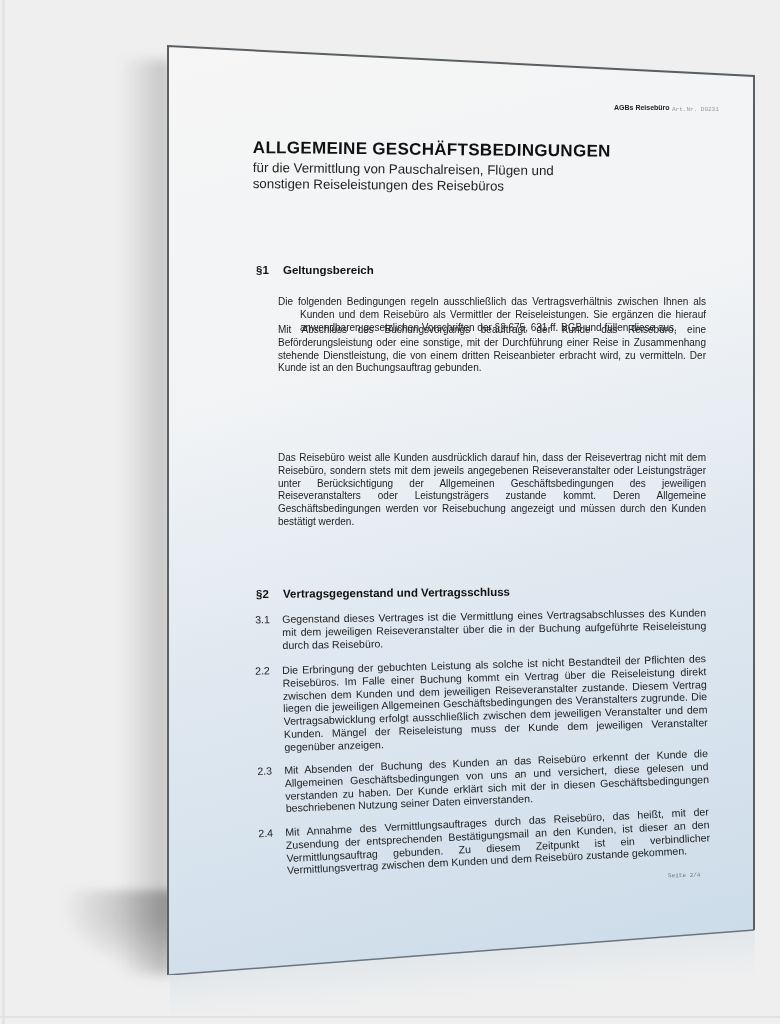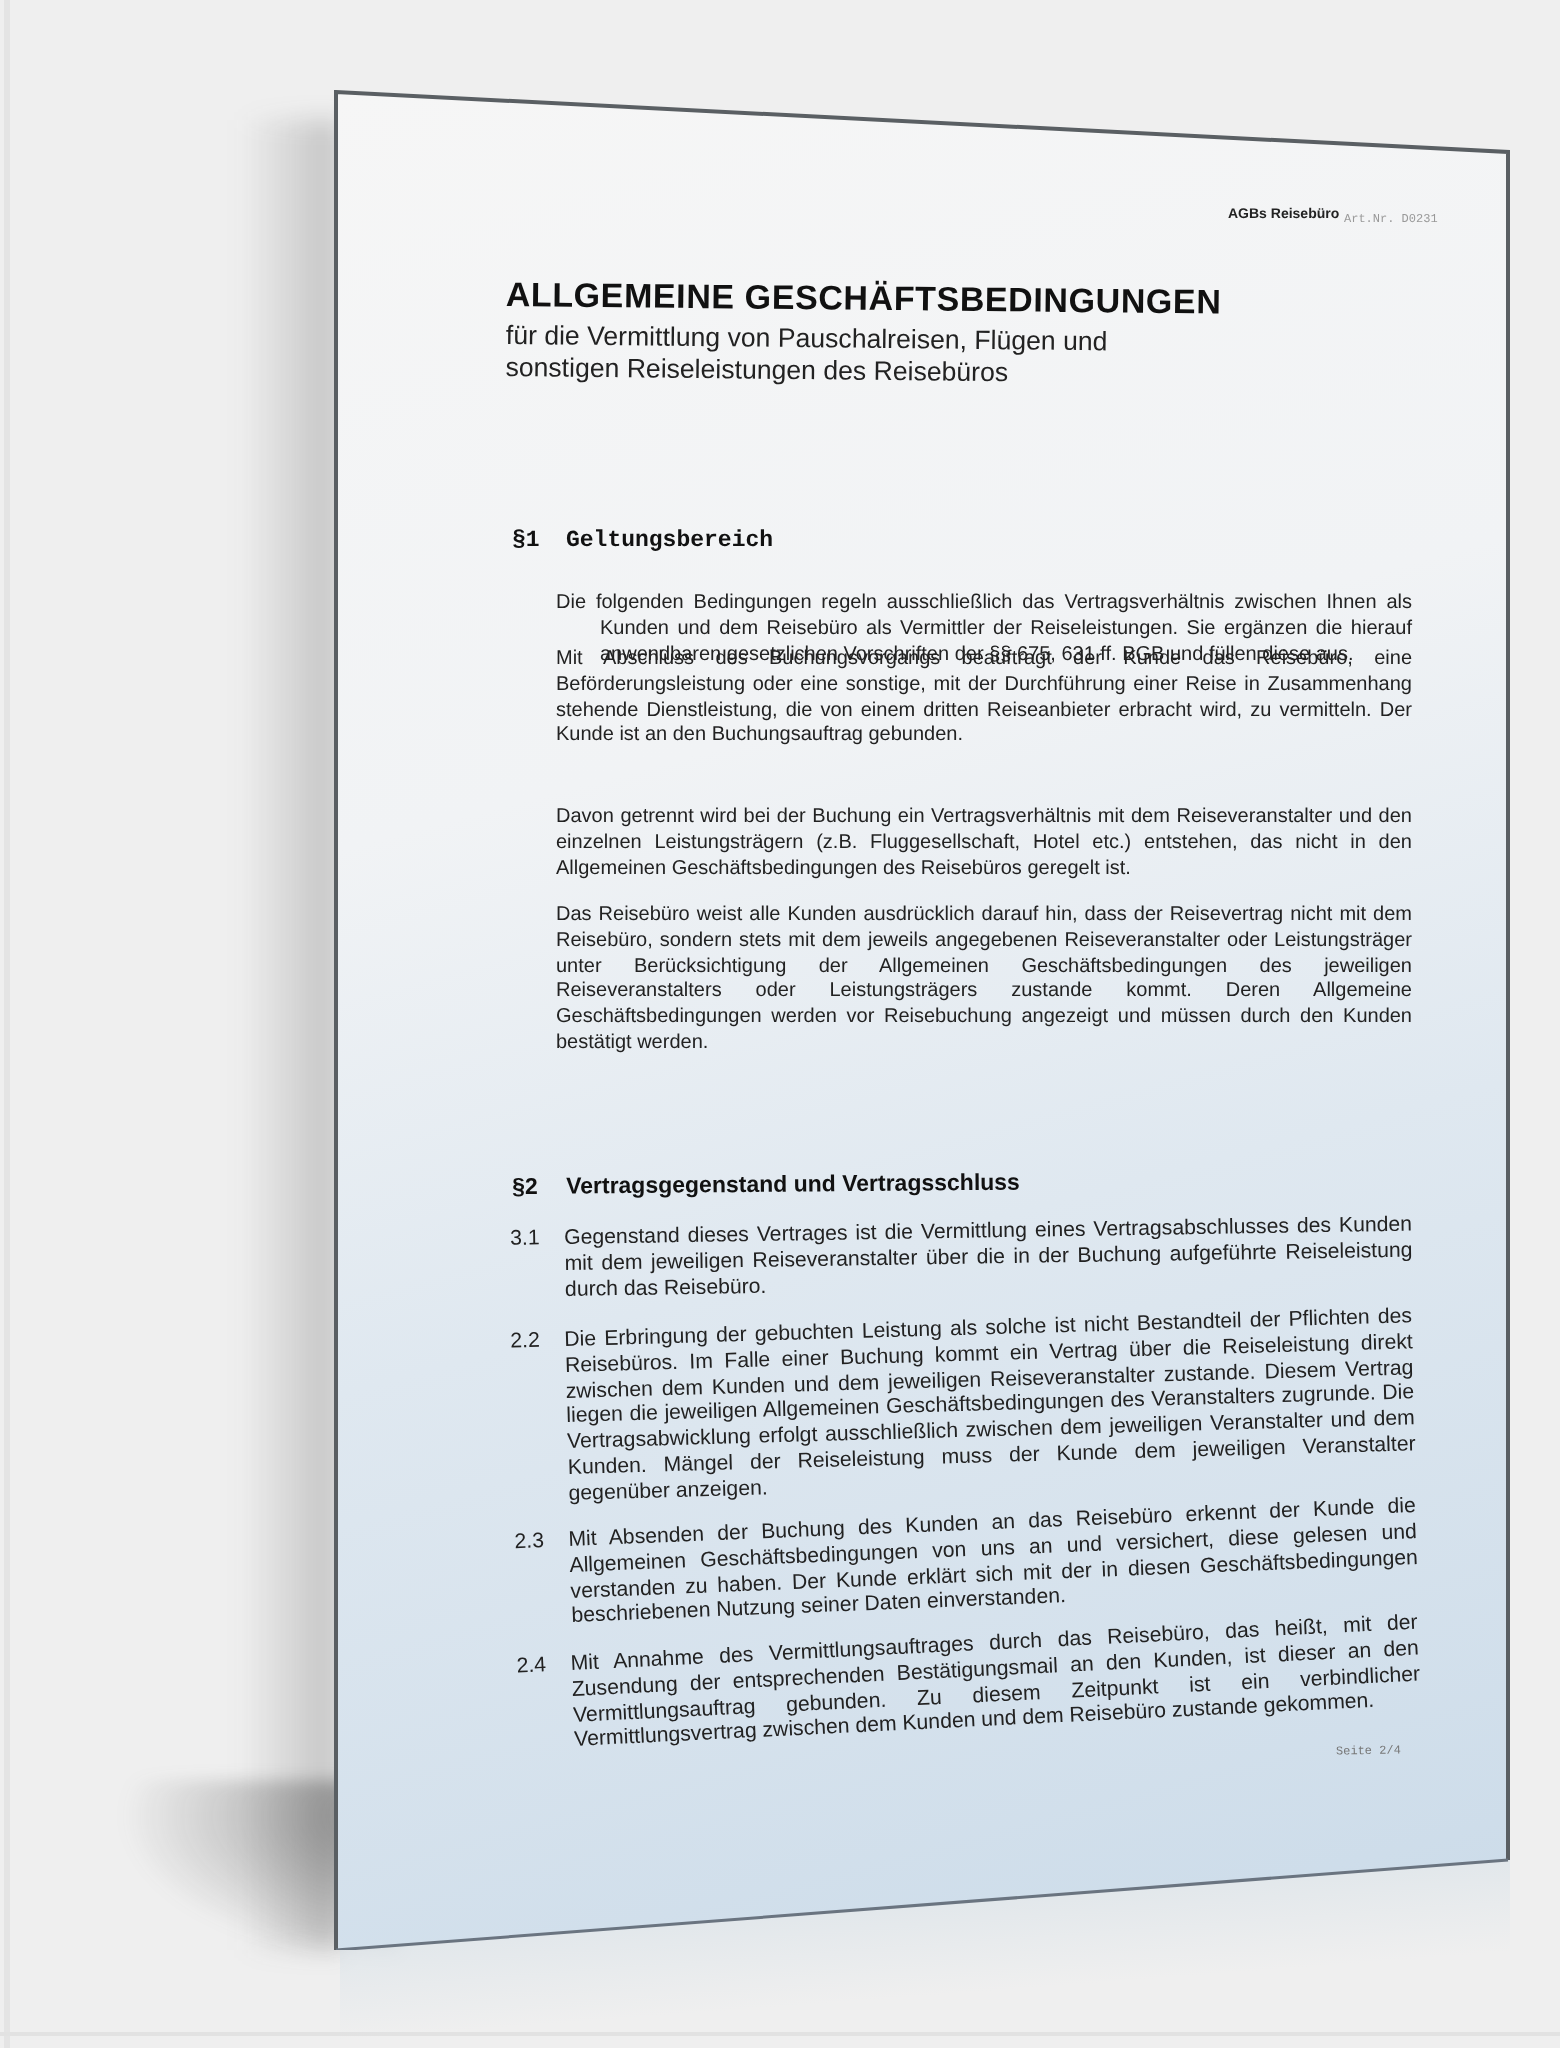--- a/index.html
+++ b/index.html
@@ -104,27 +104,26 @@
 
   <span class="hdr-right">AGBs Reisebüro</span>
   <span class="hdr-art">Art.Nr. D0231</span>
 
   <div class="title">ALLGEMEINE GESCHÄFTSBEDINGUNGEN</div>
   <div class="subtitle">
     <div>für die Vermittlung von Pauschalreisen, Flügen und</div>
     <div>sonstigen Reiseleistungen des Reisebüros</div>
   </div>
 
-  <div class="sec-head" style="left:256px; top:264px;font-family:Liberation Mono, monospace;">
+  <div class="sec-head" style="left:256px; top:264px;">
     <span class="num">§1</span><span>Geltungsbereich</span>
   </div>
 
   <div class="para hang" style="left:300px; top:296px; width:406px;">Die folgenden Bedingungen regeln ausschließlich das Vertragsverhältnis zwischen Ihnen als Kunden und dem Reisebüro als Vermittler der Reiseleistungen. Sie ergänzen die hierauf anwendbaren gesetzlichen Vorschriften der §§ 675, 631 ff. BGB und füllen diese aus.</div>
   <div class="para" style="left:278px; top:324px; width:428px;">Mit Abschluss des Buchungsvorgangs beauftragt der Kunde das Reisebüro, eine Beförderungsleistung oder eine sonstige, mit der Durchführung einer Reise in Zusammenhang stehende Dienstleistung, die von einem dritten Reiseanbieter erbracht wird, zu vermitteln. Der Kunde ist an den Buchungsauftrag gebunden.</div>
-  <div class="para" style="left:278px; top:403px; width:428px;">Davon getrennt wird bei der Buchung ein Vertragsverhältnis mit dem Reiseveranstalter und den einzelnen Leistungsträgern (z.B. Fluggesellschaft, Hotel etc.) entstehen, das nicht in den Allgemeinen Geschäftsbedingungen des Reisebüros geregelt ist.</div>
   <div class="para" style="left:278px; top:452px; width:428px;">Das Reisebüro weist alle Kunden ausdrücklich darauf hin, dass der Reisevertrag nicht mit dem Reisebüro, sondern stets mit dem jeweils angegebenen Reiseveranstalter oder Leistungsträger unter Berücksichtigung der Allgemeinen Geschäftsbedingungen des jeweiligen Reiseveranstalters oder Leistungsträgers zustande kommt. Deren Allgemeine Geschäftsbedingungen werden vor Reisebuchung angezeigt und müssen durch den Kunden bestätigt werden.</div>
 
   <div class="sec-head" style="left:256px; top:588px; transform:rotate(-0.5deg); transform-origin:left top;">
     <span class="num">§2</span><span>Vertragsgegenstand und Vertragsschluss</span>
   </div>
 
   <div class="item" style="left:282px; top:613px; width:424px; transform:rotate(-0.9deg); transform-origin:left top;">
     <span class="n">3.1</span>
     <div style="text-indent:0; padding-left:28px; margin-left:-28px;">Gegenstand dieses Vertrages ist die Vermittlung eines Vertragsabschlusses des Kunden mit dem jeweiligen Reiseveranstalter über die in der Buchung aufgeführte Reiseleistung durch das Reisebüro.</div>
   </div>

